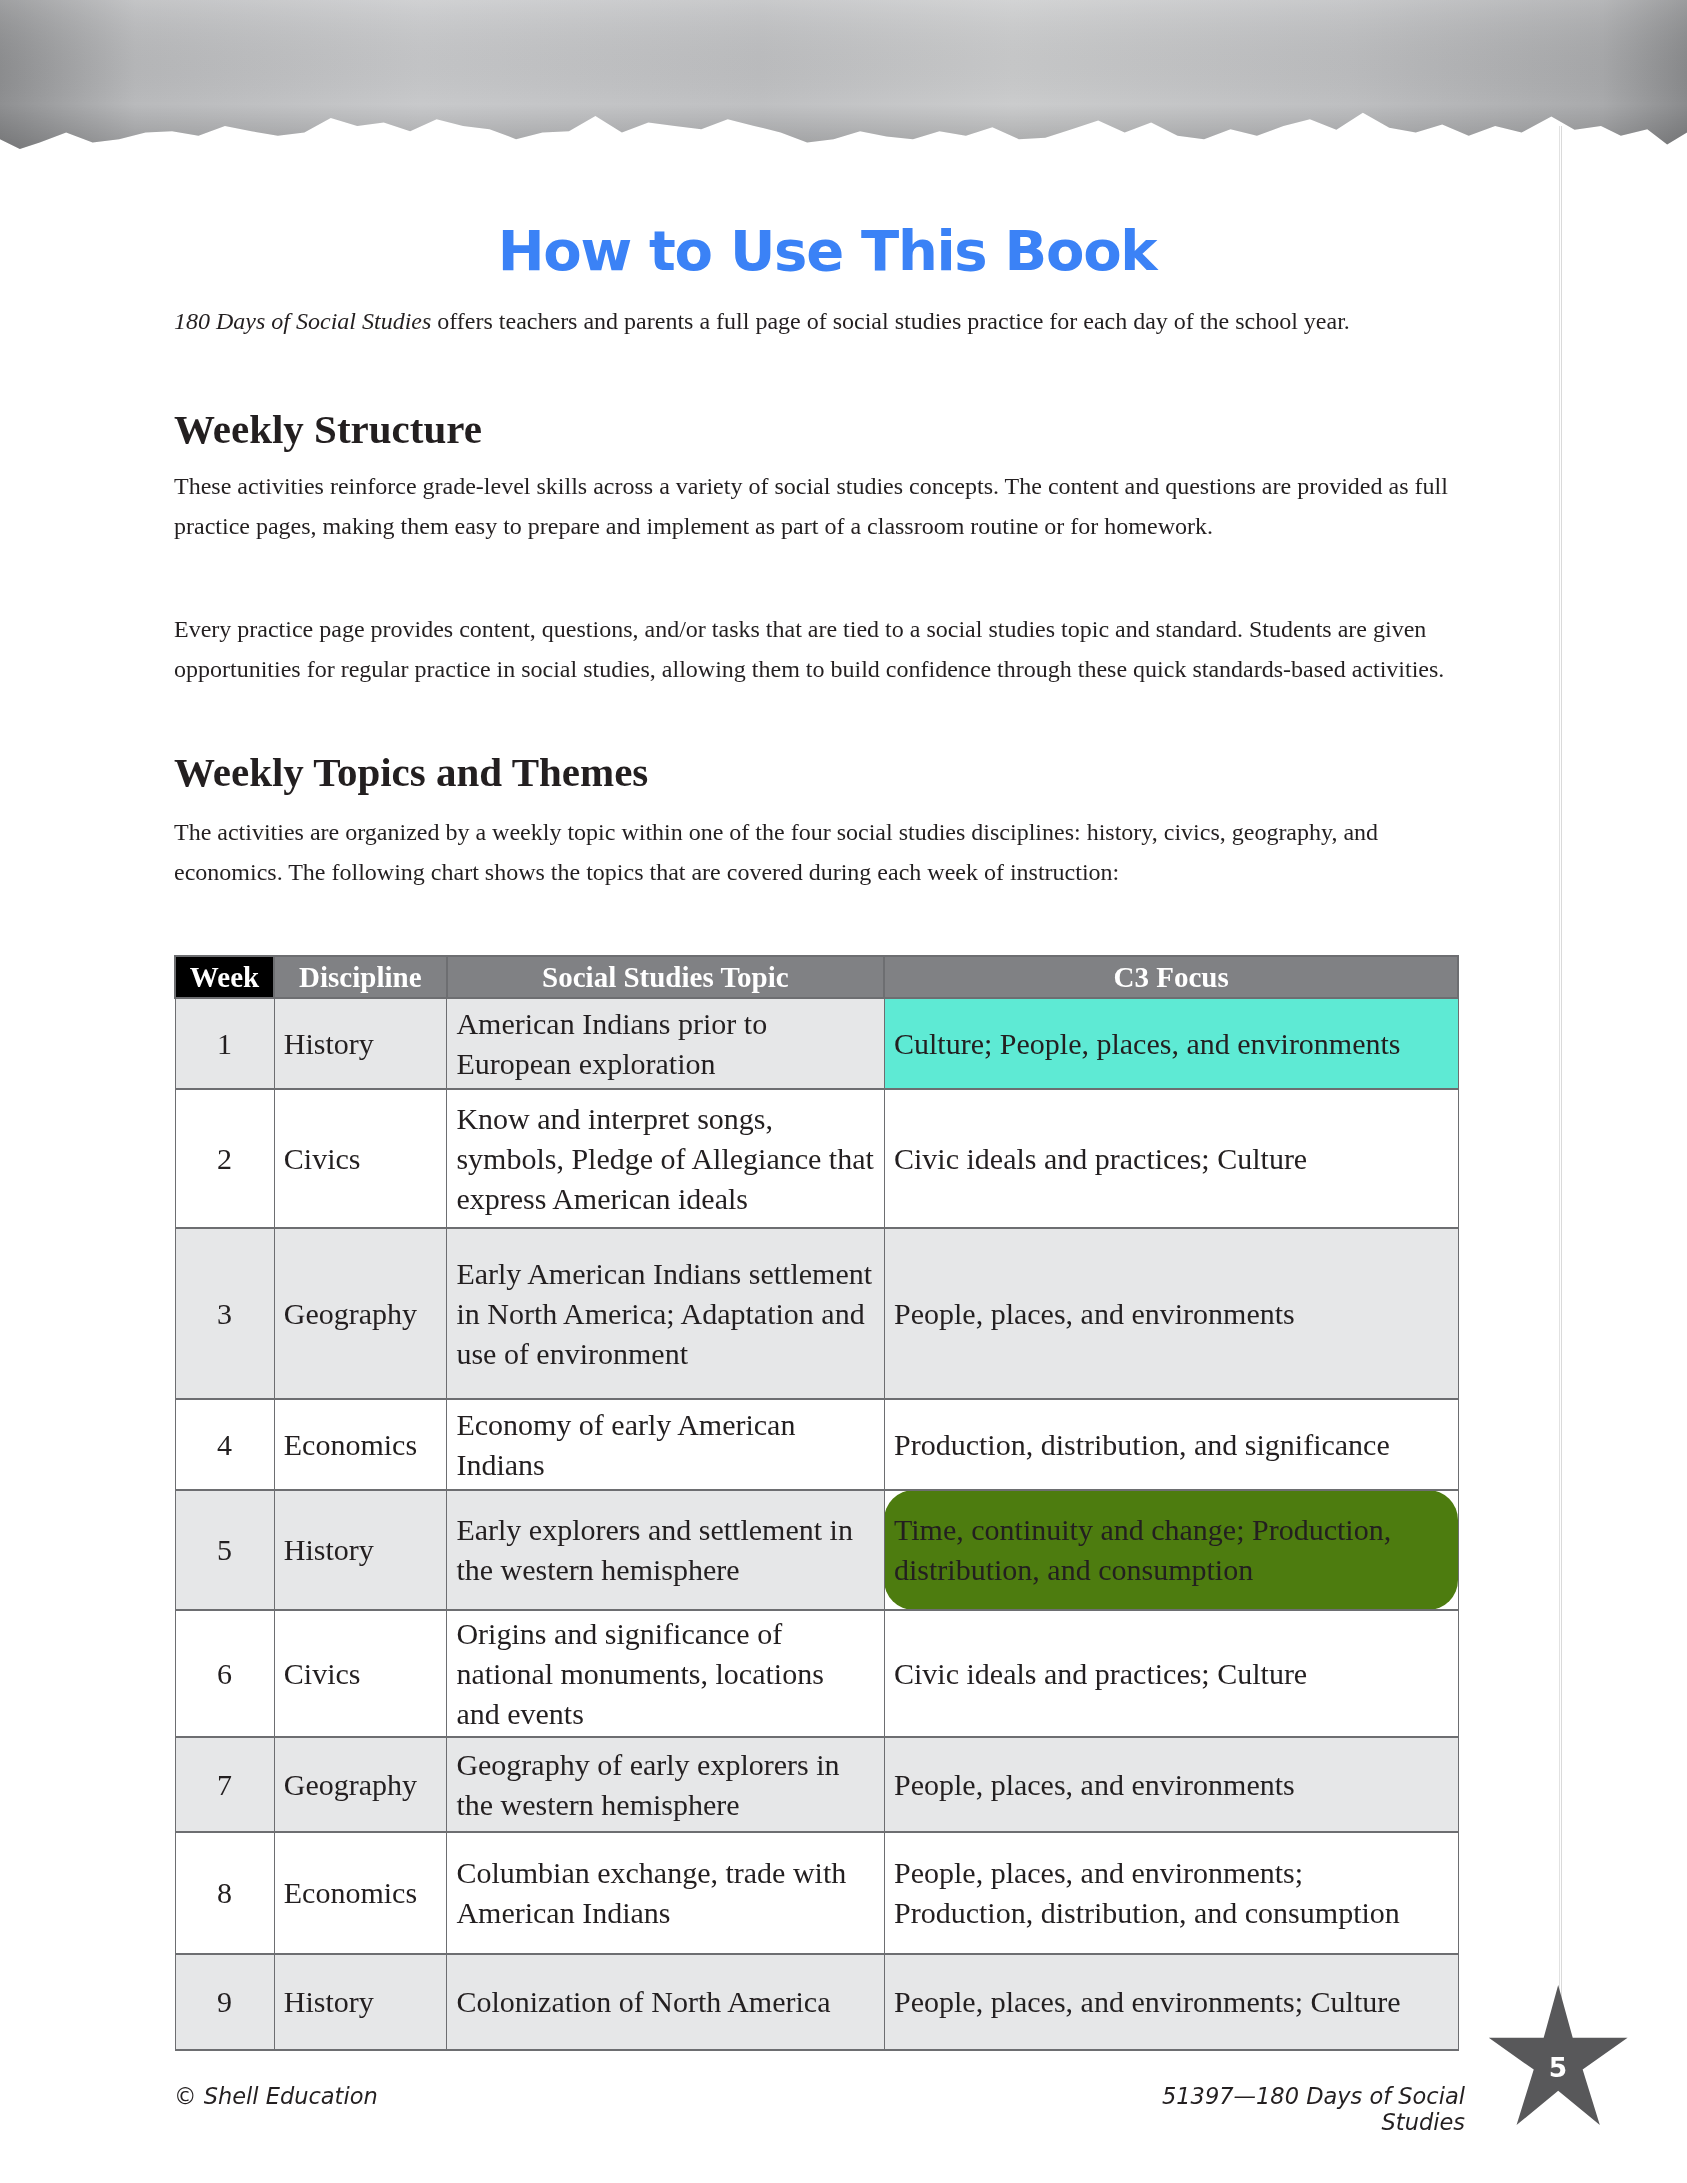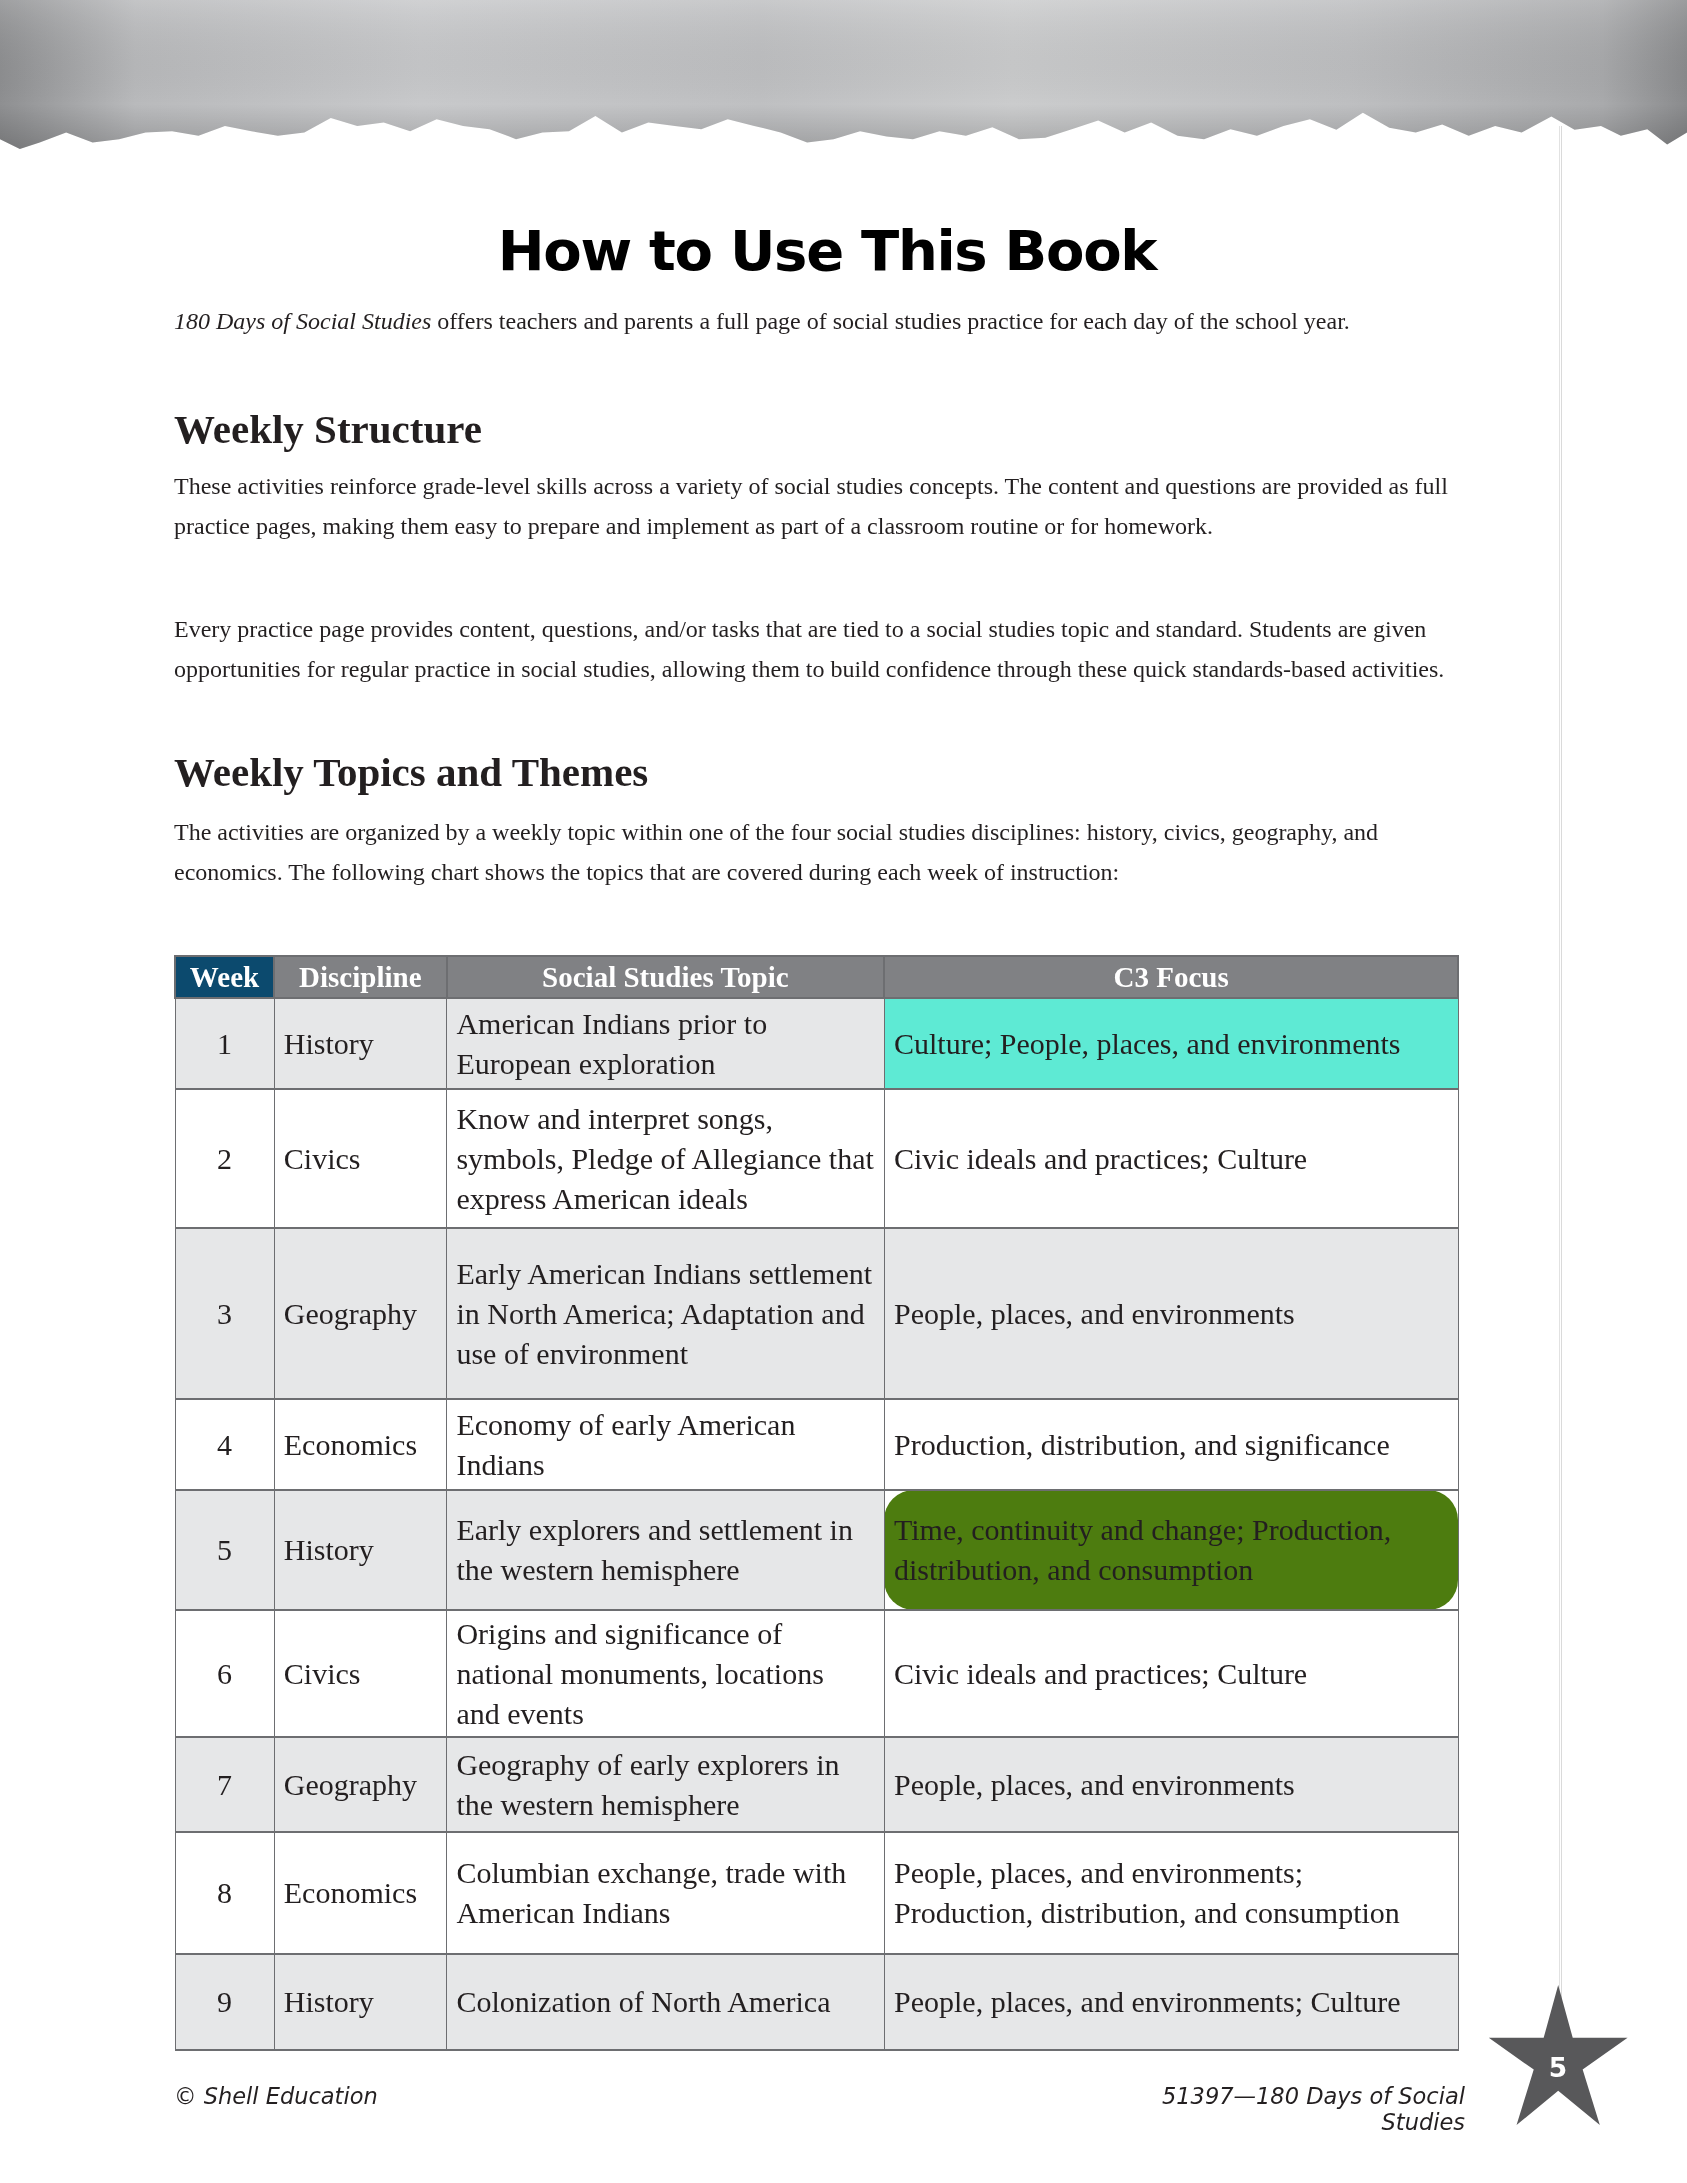--- a/index.html
+++ b/index.html
@@ -6,21 +6,21 @@
   body {
     width: 1687px; height: 2183px; position: relative; overflow: hidden;
     background: #ffffff; color: #231f20;
     font-family: "Liberation Serif", "DejaVu Serif", serif;
   }
   .torn-header { position: absolute; left: 0; top: 0; width: 1687px; height: 159px; }
   .page-rule { position: absolute; left: 1559px; top: 126px; width: 4px; height: 1892px;
     background: linear-gradient(to right, #e2e2e2 0 1.3px, #ffffff 1.3px 2px, #dadada 2px 3.3px, transparent 3.3px); }
   .title { position: absolute; left: 0; width: 1654px; top: 218px; text-align: center;
     font-family: "DejaVu Sans", "Liberation Sans", sans-serif; font-weight: bold; font-size: 56px;
-    letter-spacing: -1.3px; color: #000000; margin: 0; }
+    letter-spacing: -1.3px; color: #3b82f6; margin: 0; }
   .content { position: absolute; left: 174px; width: 1290px; font-size: 24px; line-height: 40px; }
   .content p { margin: 0; }
   .content em { font-style: italic; }
   .h2 { position: absolute; left: 174px; font-weight: bold; font-size: 41px; color: #231f20; margin: 0; }
   table.topics { position: absolute; left: 174px; top: 955px; width: 1285px;
     border-collapse: collapse; font-size: 30px; line-height: 40px; }
   table.topics th { background: #808184; color: #ffffff; font-weight: bold; font-size: 29px;
     height: 40px; padding: 0; text-align: center; border: 2px solid #6d6e71; }
   table.topics td { border: 2px solid #6d6e71; border-left-width: 1.3px; border-right-width: 1.3px;
     padding: 0 9.3px; vertical-align: middle; }
@@ -80,21 +80,21 @@
 
 <h2 class="h2" style="top:748px;">Weekly Topics and Themes</h2>
 
 <div class="content" style="top:812px;">
   <p>The activities are organized by a weekly topic within one of the four social studies disciplines: history, civics, geography, and economics.  The following chart shows the topics that are covered during each week of instruction:</p>
 </div>
 
 <table class="topics">
   <thead>
     <tr>
-      <th style="background: #0c4a6e;">Week</th>
+      <th style="background: #000000;">Week</th>
       <th style="background: rgb(128, 129, 132);">Discipline</th>
       <th style="background: rgb(128, 129, 132);">Social Studies Topic</th>
       <th style="background: rgb(128, 129, 132);">C3 Focus</th>
     </tr>
   </thead>
   <tbody id="table-body">
       <tr class="alt" style="height: 91px;">
         <td class="wk" style="background: rgb(230, 231, 232);">1</td>
         <td class="disc" style="background: rgb(230, 231, 232);">History</td>
         <td class="topic" style="background: rgb(230, 231, 232);">American Indians prior to European exploration</td>

